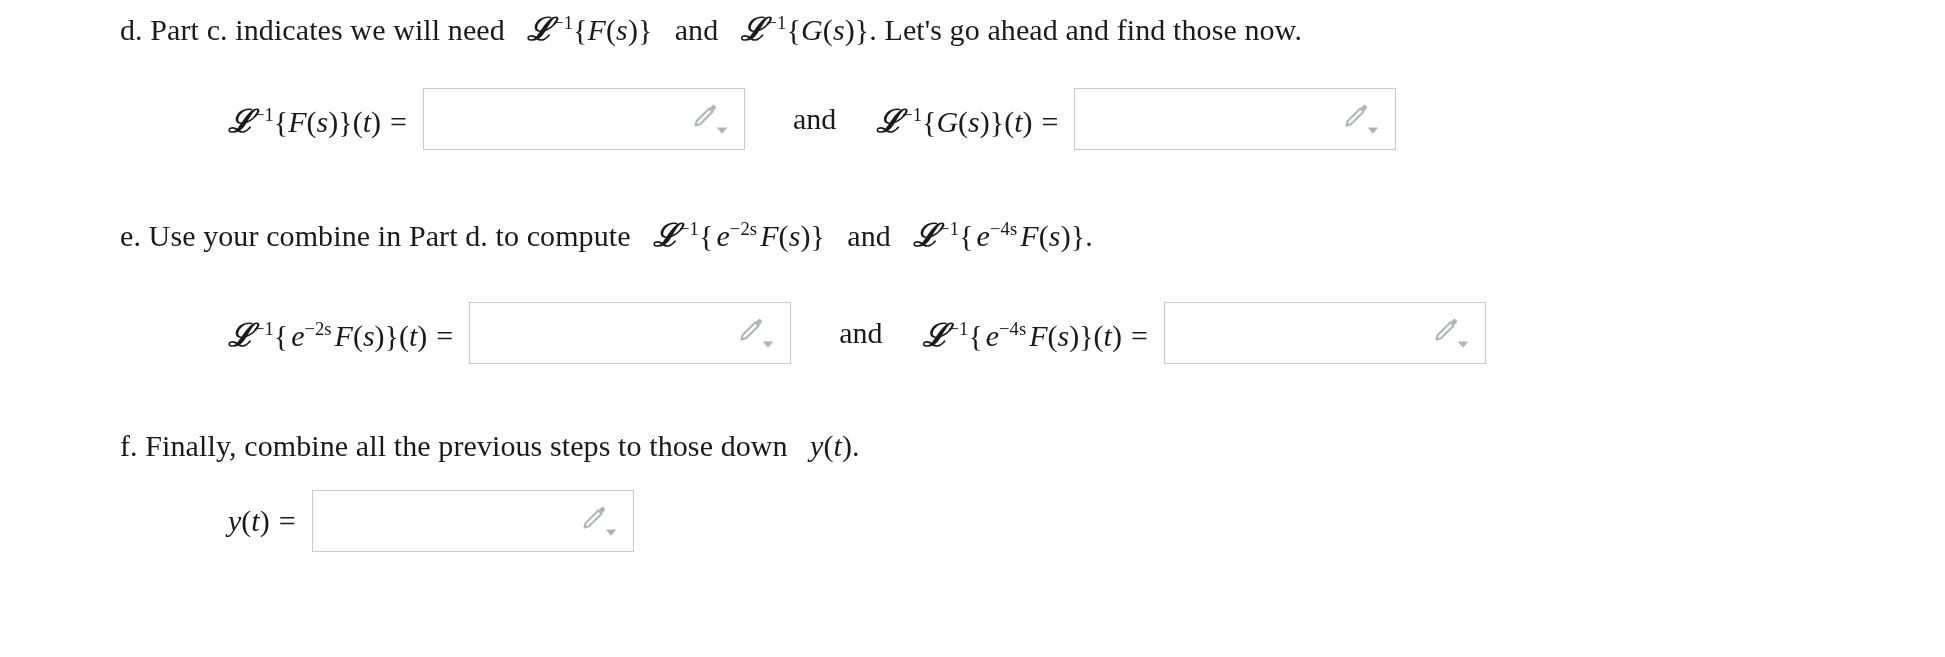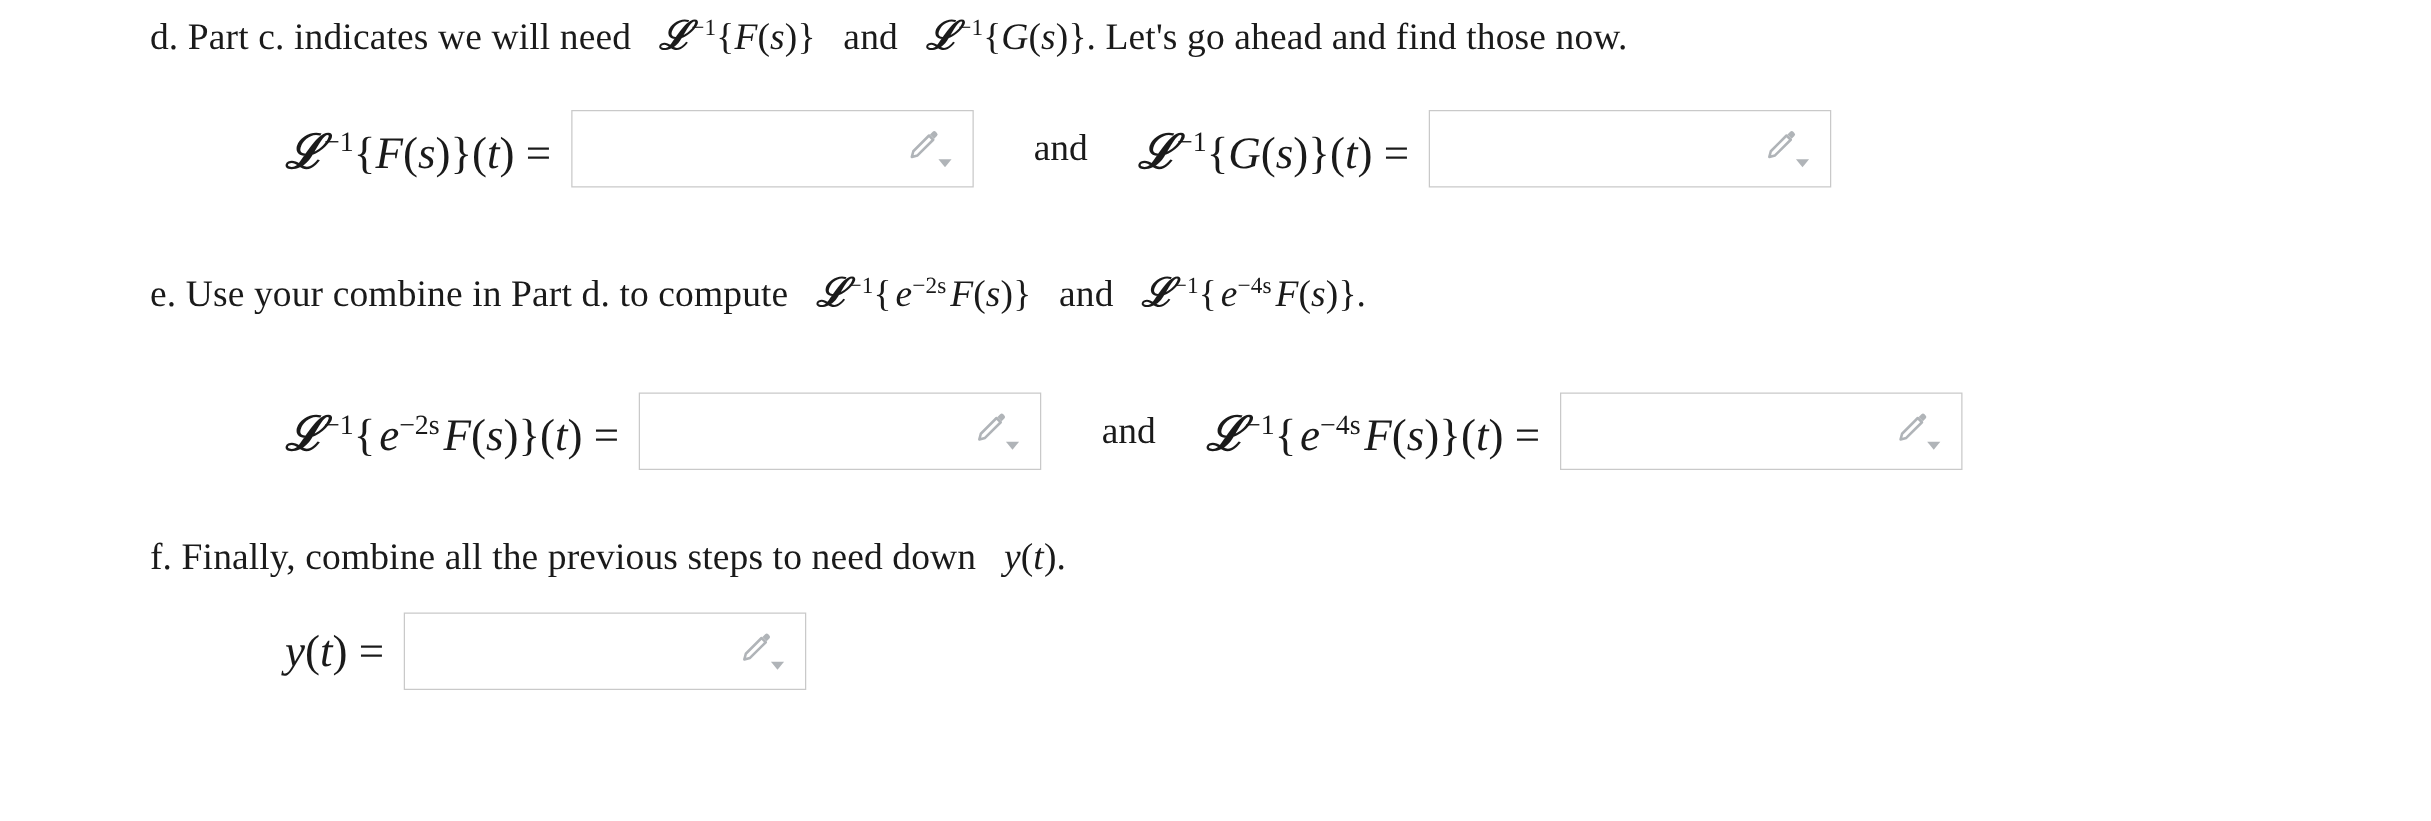--- a/index.html
+++ b/index.html
@@ -36,21 +36,21 @@
   }
 
   
   .answer-row {
     position: absolute;
     display: flex;
     align-items: center;
     white-space: nowrap;
   }
   .answer-label {
-    font-size: 36px;
+    font-size: 30px;
     white-space: nowrap;
     padding-right: 14px;
   }
   .conjunction {
     font-size: 30px;
     padding: 0 0 0 0;
     white-space: nowrap;
   }
 
   
@@ -194,21 +194,21 @@
   <div class="prose" style="top: 215px;">
     <span>e. Use your combine in Part d. to compute</span>
     <span class="medsp"></span>
     <span class="math"><span class="mscript">ℒ</span><span class="sup">−1</span><span class="brace">{</span><span class="thinsp"></span><span class="mvar">e</span><span class="sup mvar">−2s</span><span class="thinsp"></span><span class="mvar">F</span><span class="paren">(</span><span class="mvar">s</span><span class="paren">)</span><span class="brace">}</span></span>
     <span class="medsp"></span>
     <span>and</span>
     <span class="medsp"></span>
     <span class="math"><span class="mscript">ℒ</span><span class="sup">−1</span><span class="brace">{</span><span class="thinsp"></span><span class="mvar">e</span><span class="sup mvar">−4s</span><span class="thinsp"></span><span class="mvar">F</span><span class="paren">(</span><span class="mvar">s</span><span class="paren">)</span><span class="brace">}</span></span><span>.</span>
   </div>
 
-  <div class="answer-row" style="top: 314px; left: 228px;">
+  <div class="answer-row" style="top: 302px; left: 228px;">
 
     <span class="answer-label math"><span class="mscript">ℒ</span><span class="sup">−1</span><span class="brace">{</span><span class="thinsp"></span><span class="mvar">e</span><span class="sup mvar">−2s</span><span class="thinsp"></span><span class="mvar">F</span><span class="paren">(</span><span class="mvar">s</span><span class="paren">)</span><span class="brace">}</span><span class="paren">(</span><span class="mvar">t</span><span class="paren">)</span><span class="medsp"></span><span class="eq">=</span></span>
 
     <div class="answer-box" style="width: 322px;">
       <input class="answer-input" type="text" value="" placeholder="" style="">
       <button class="math-entry-toggle">
         <svg class="pencil-icon" viewBox="0 0 24 24">
           <path d="M3.2 20.8 L4.3 16.6 L15.9 5.0 L19.0 8.1 L7.4 19.7 Z" fill="none" stroke="#b0b4b8" stroke-width="1.9" stroke-linejoin="round"></path>
           <path d="M16.6 4.3 L18.6 2.3 A1.6 1.6 0 0 1 20.9 2.3 L21.7 3.1 A1.6 1.6 0 0 1 21.7 5.4 L19.7 7.4 Z" fill="#b0b4b8"></path>
           <path d="M3.2 20.8 L4.9 20.2 L3.8 19.1 Z" fill="#b0b4b8"></path>
@@ -232,21 +232,21 @@
           <path d="M3.2 20.8 L4.9 20.2 L3.8 19.1 Z" fill="#b0b4b8"></path>
         </svg>
         <svg class="caret-icon" viewBox="0 0 12 12">
           <path d="M1.5 3.8 L10.5 3.8 L6 9.2 Z" fill="#b0b4b8"></path>
         </svg>
       </button>
     </div>
   </div>
 
   <div class="prose" style="top: 427px;">
-    <span>f. Finally, combine all the previous steps to need down</span>
+    <span>f. Finally, combine all the previous steps to those down</span>
     <span class="medsp"></span>
     <span class="math"><span class="mvar">y</span><span class="paren">(</span><span class="mvar">t</span><span class="paren">)</span></span><span>.</span>
   </div>
 
   <div class="answer-row" style="top: 490px; left: 228px;">
     <span class="answer-label math"><span class="mvar">y</span><span class="paren">(</span><span class="mvar">t</span><span class="paren">)</span><span class="medsp"></span><span class="eq">=</span></span>
 
     <div class="answer-box" style="width: 322px;">
       <input class="answer-input" type="text" value="" placeholder="" style="">
       <button class="math-entry-toggle">

